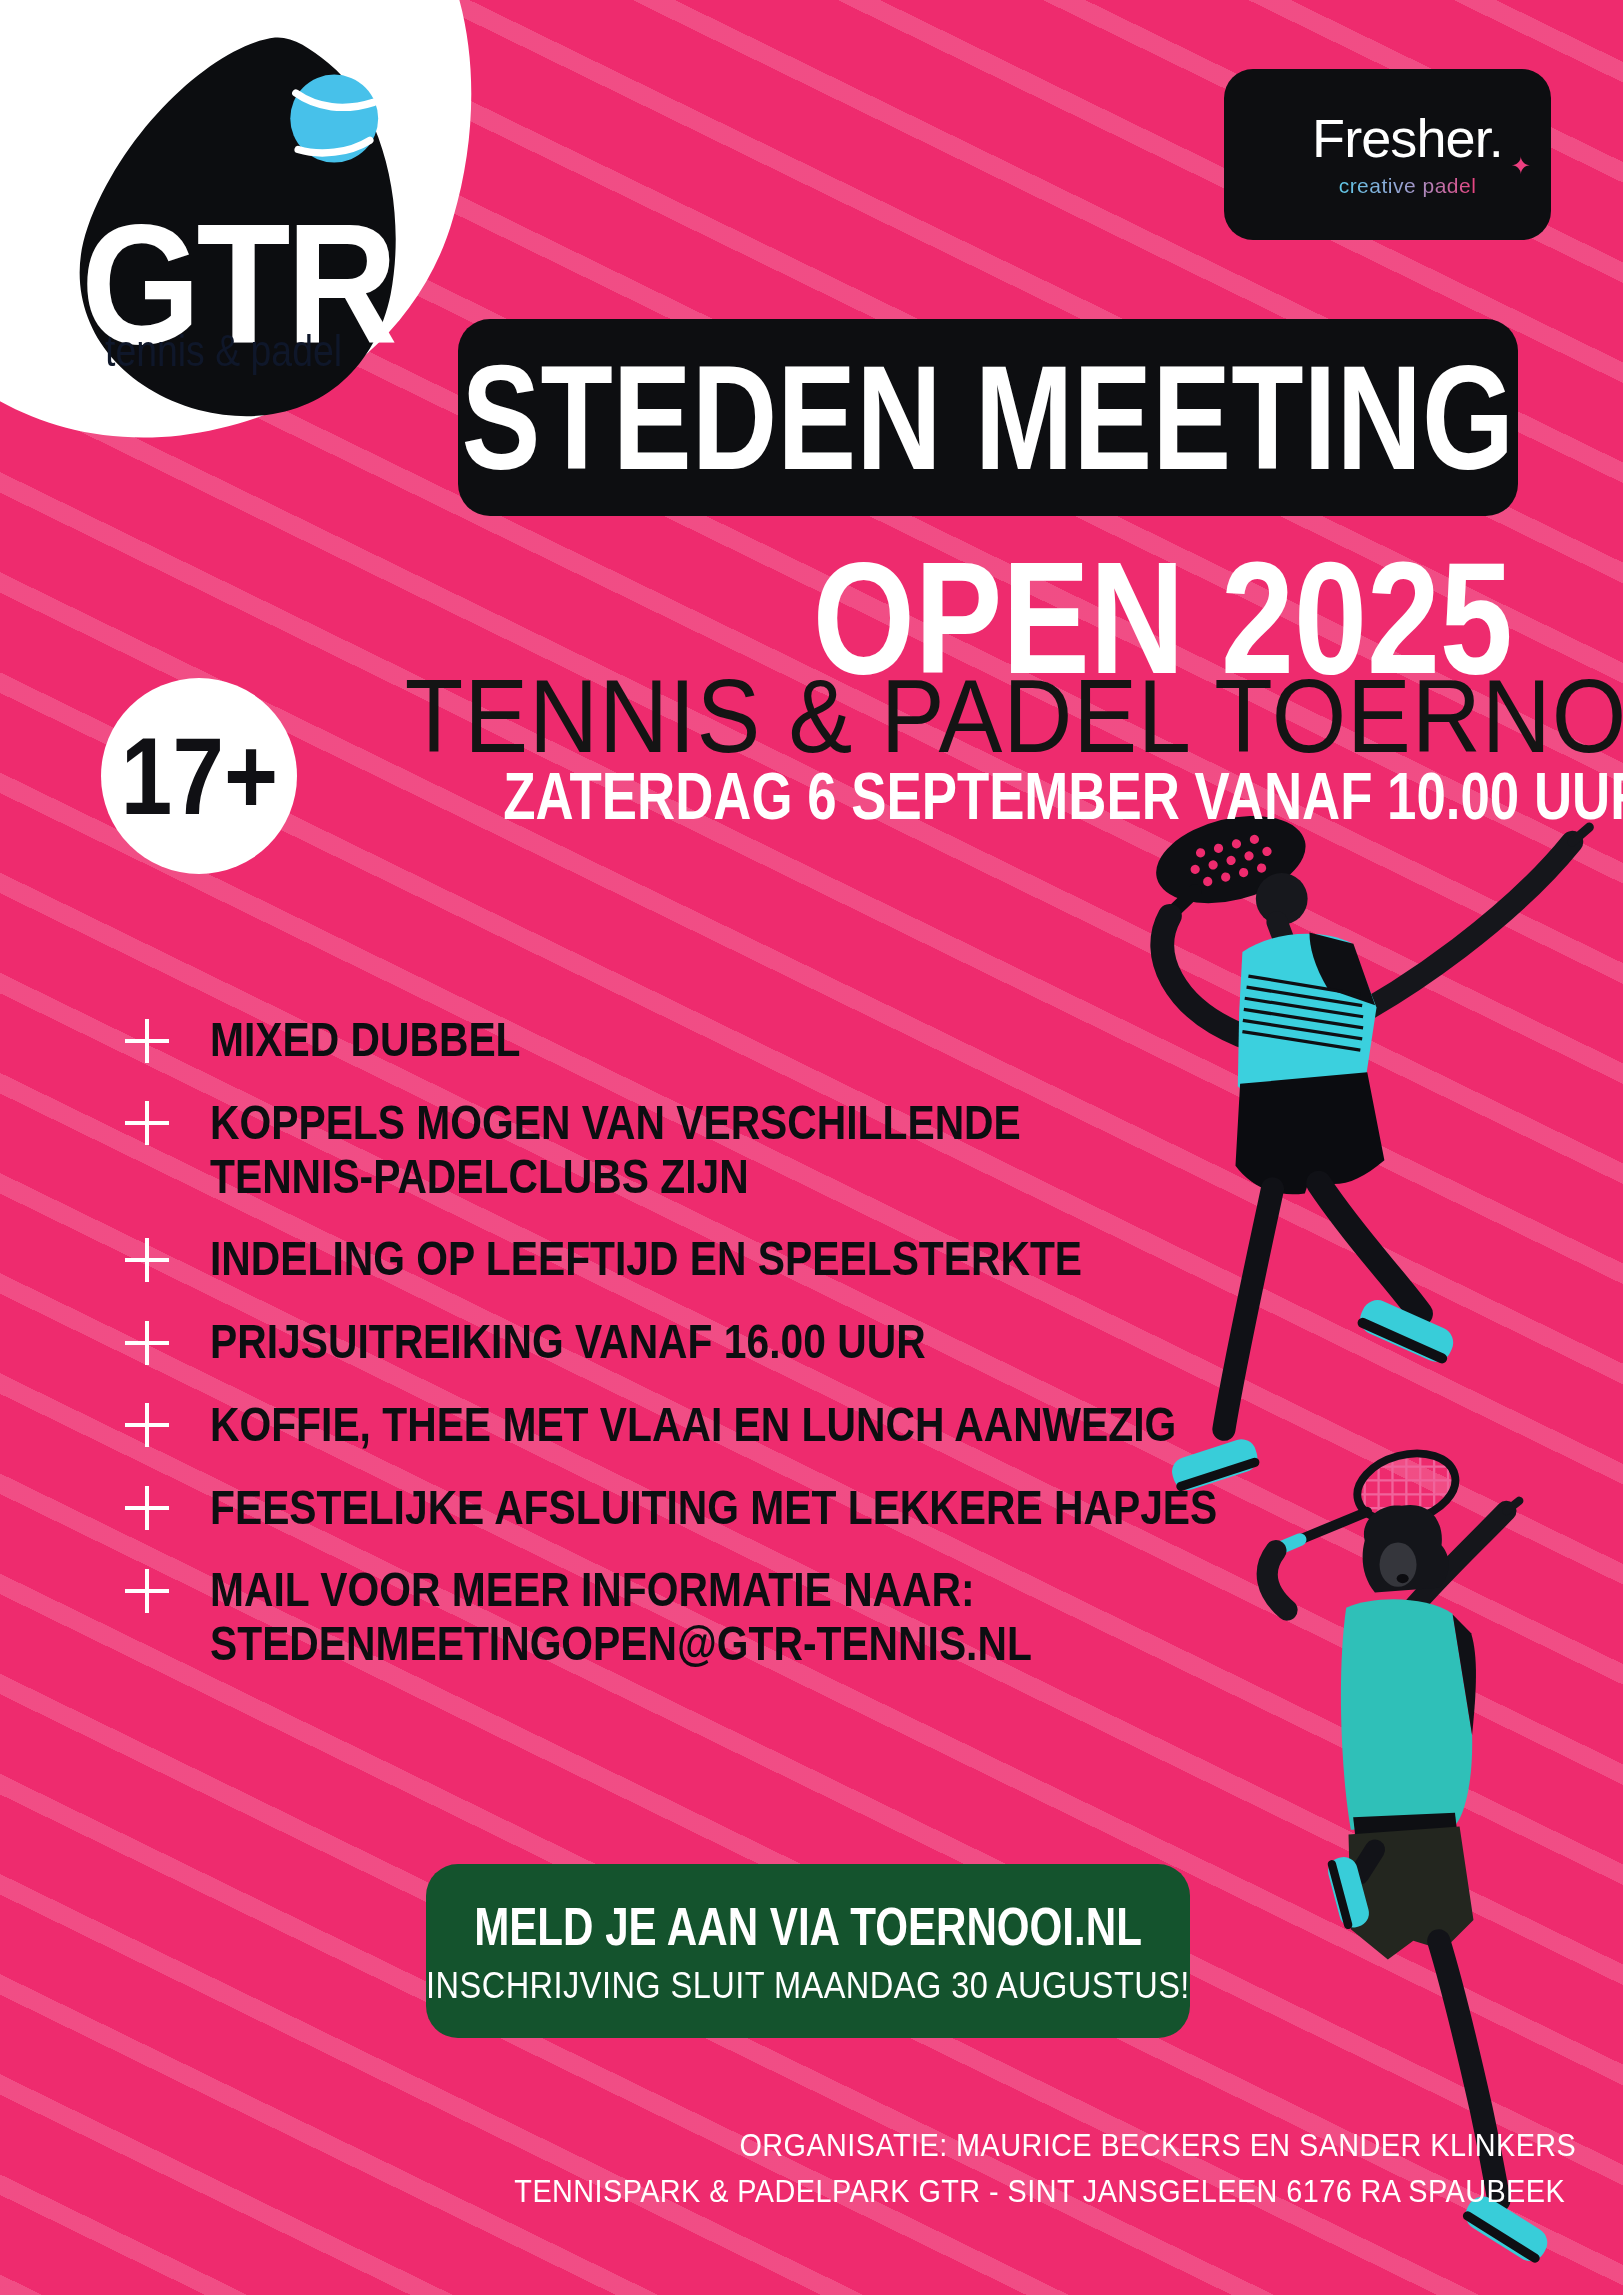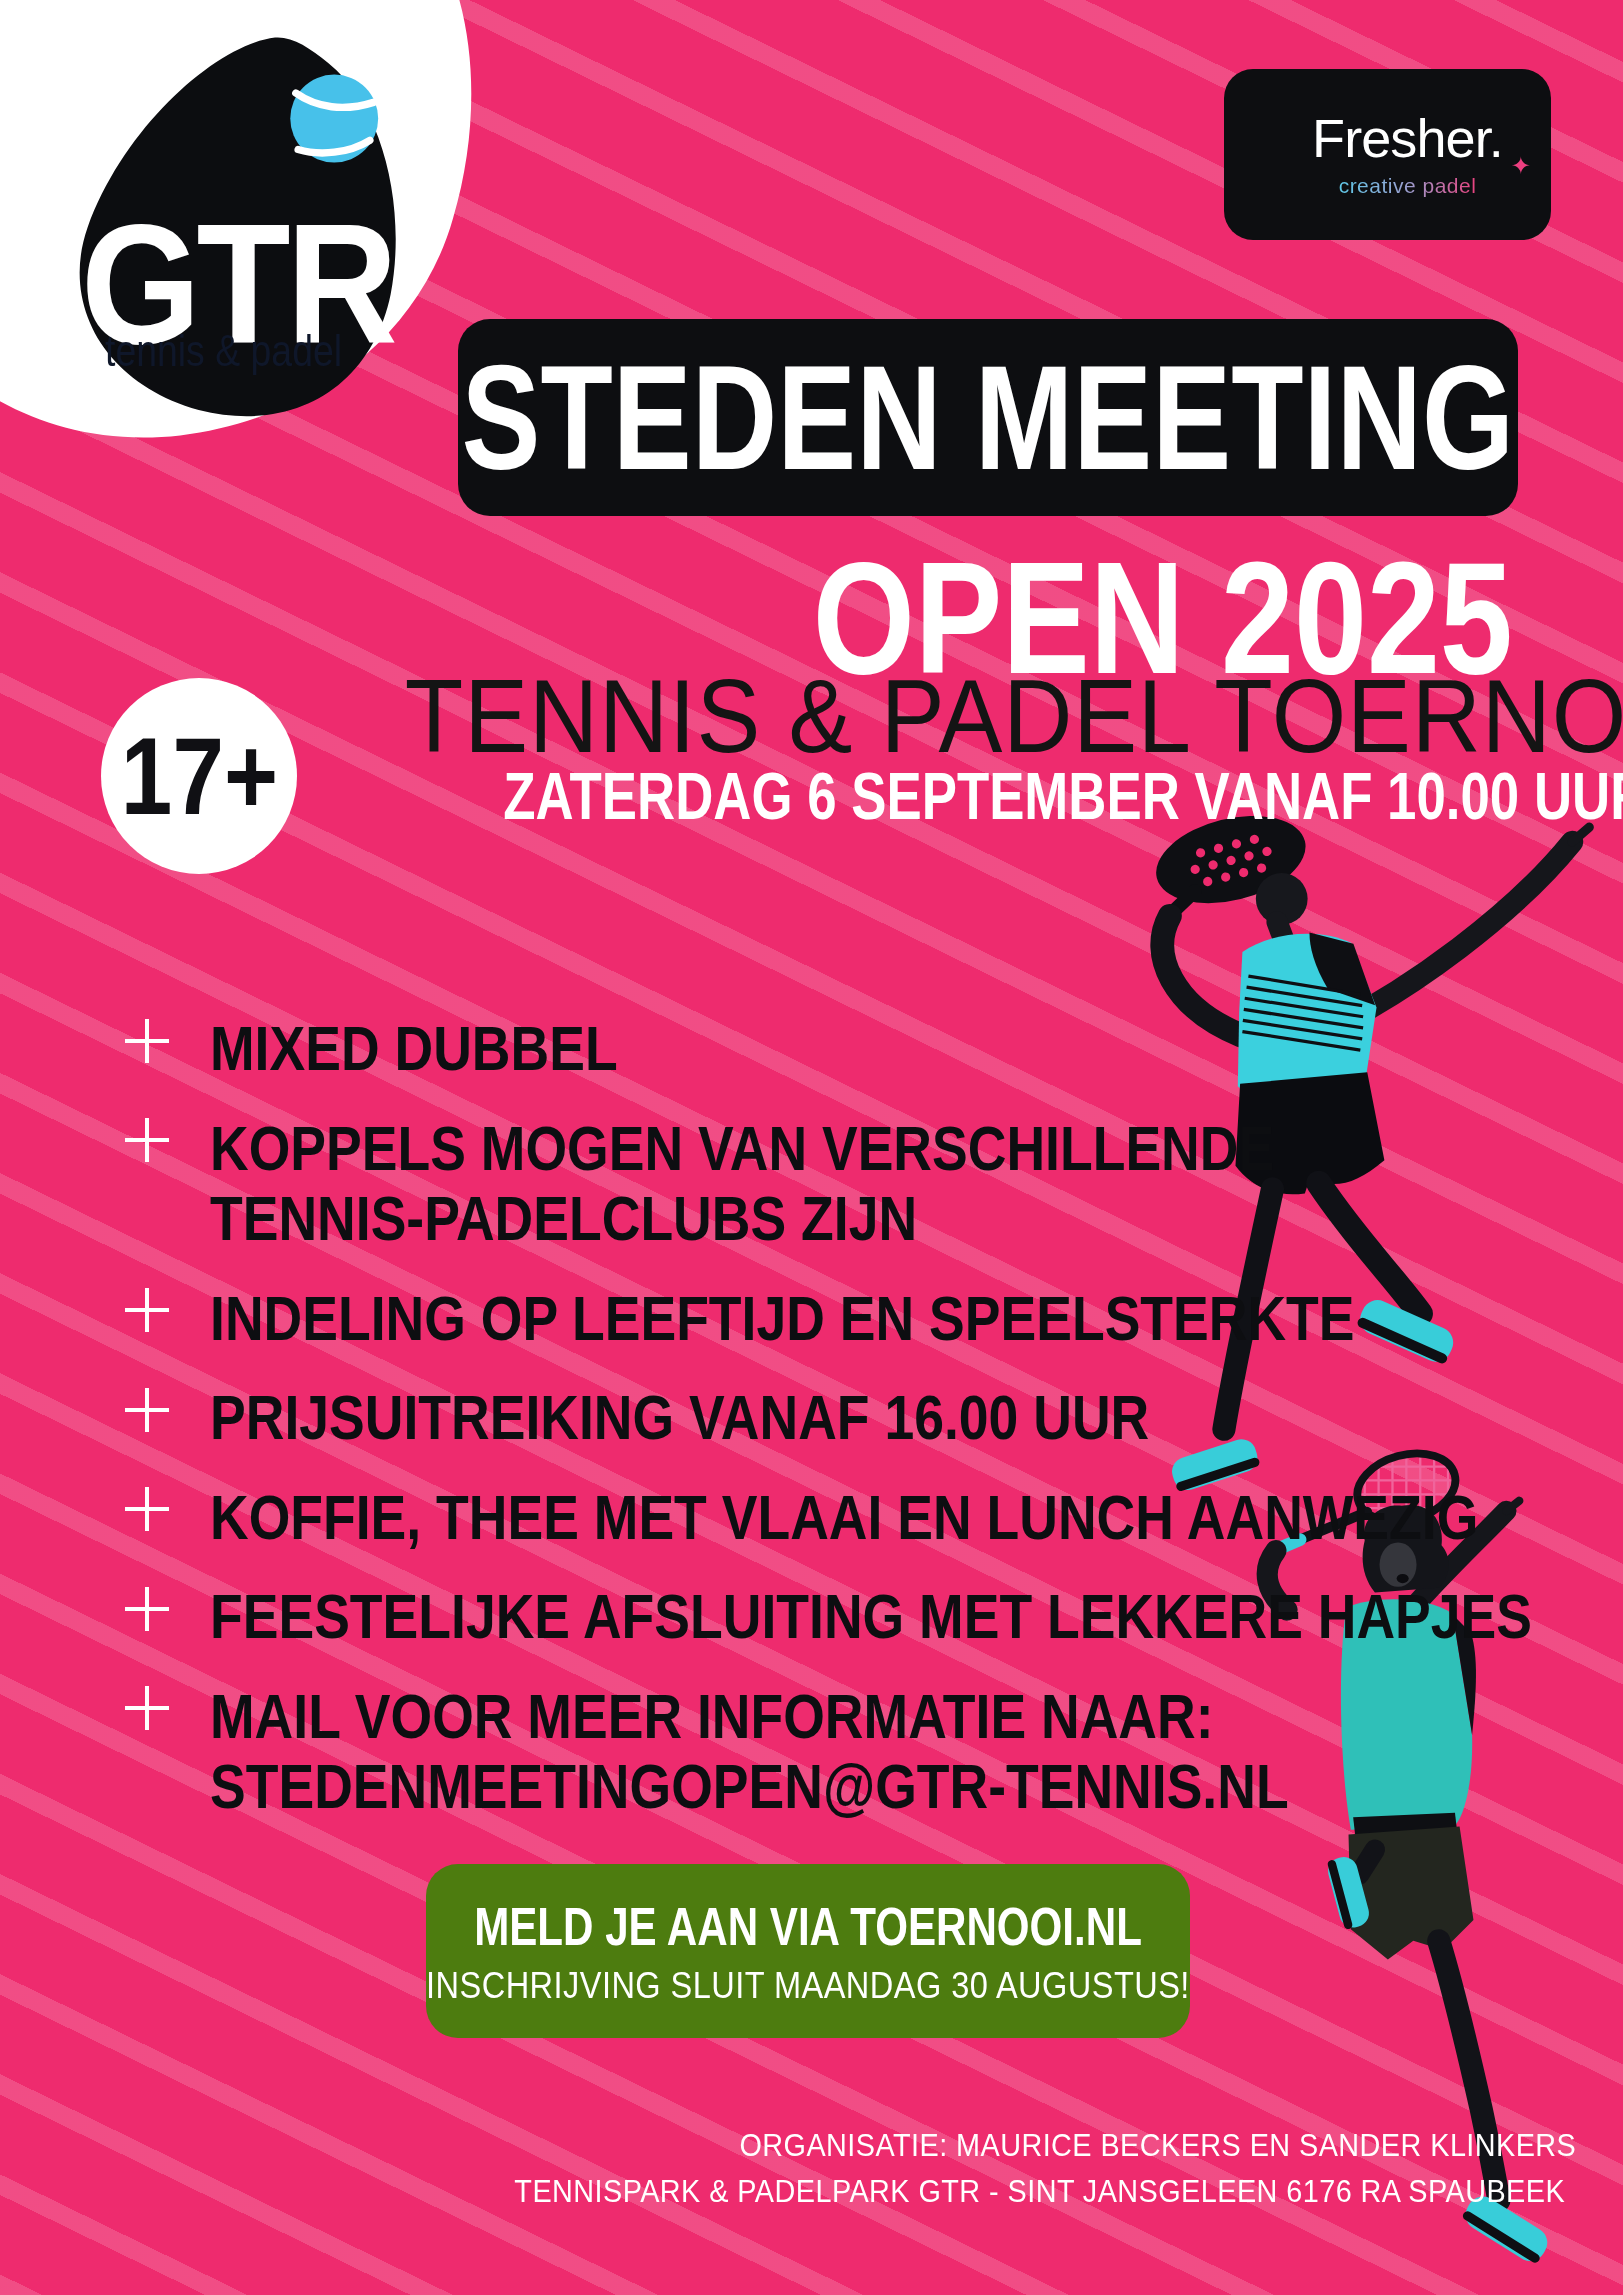--- a/index.html
+++ b/index.html
@@ -52,26 +52,26 @@
   .age-badge span{color:#101014;font-weight:bold;font-size:109px;line-height:1;}
 
   
   .bullets{left:125px;top:1013px;width:1111px;z-index:4;display:flex;
     flex-direction:column;gap:29px;}
   .bullet{display:flex;align-items:flex-start;}
   .plus-icon{flex:0 0 44px;width:44px;height:44px;margin-top:5.6px;
     background:
       linear-gradient(#fff,#fff) 50% 50%/4.2px 100% no-repeat,
       linear-gradient(#fff,#fff) 50% 50%/100% 4.2px no-repeat;}
-  .bullet-text{margin-left:41px;color:#0d0e11;font-weight:bold;font-size:63px;
+  .bullet-text{margin-left:41px;color:#0d0e11;font-weight:bold;font-size:48px;
     line-height:1.12;}
   .bullet-text .bl{white-space:nowrap;display:block;transform:scaleX(.85);transform-origin:0 50%;}
 
   
-  .cta{left:426px;top:1864px;width:764px;height:174px;z-index:4;background:#4d7c0f;
+  .cta{left:426px;top:1864px;width:764px;height:174px;z-index:4;background:#14532d;
     border-radius:32px;display:flex;flex-direction:column;align-items:center;
     justify-content:center;gap:14px;}
   .cta-title{color:#fff;font-weight:bold;font-size:54px;line-height:1;white-space:nowrap;}
   .cta-sub{color:#fff;font-weight:400;font-size:37px;line-height:1;letter-spacing:0.5px;white-space:nowrap;}
 
   
   .footer{left:0;top:2122px;width:1623px;z-index:4;text-align:center;color:#fff;
     font-weight:400;}
   .footer .f1,.footer .f2{font-size:32px;line-height:1.45;letter-spacing:0.5px;white-space:nowrap;text-align:right;}
 

